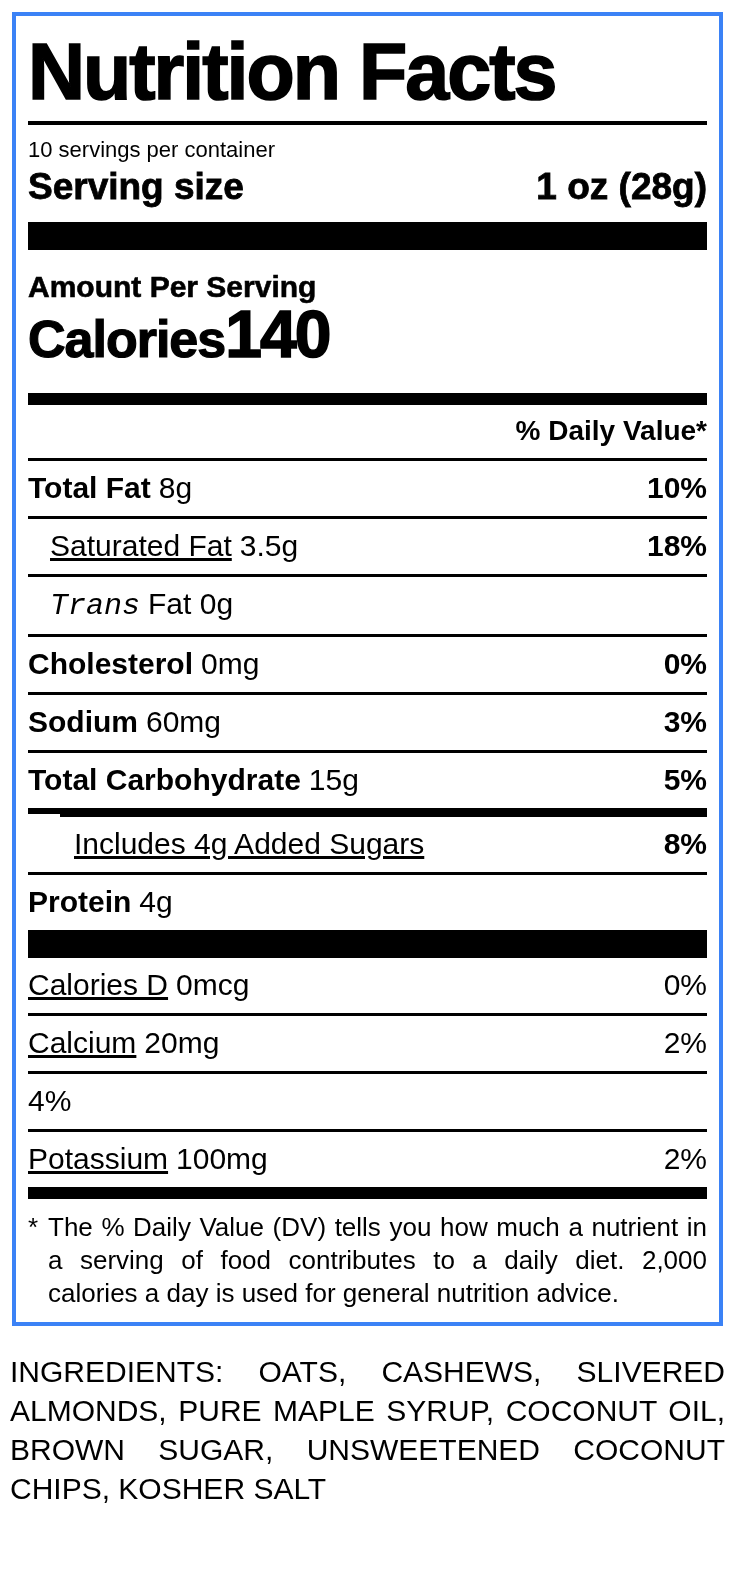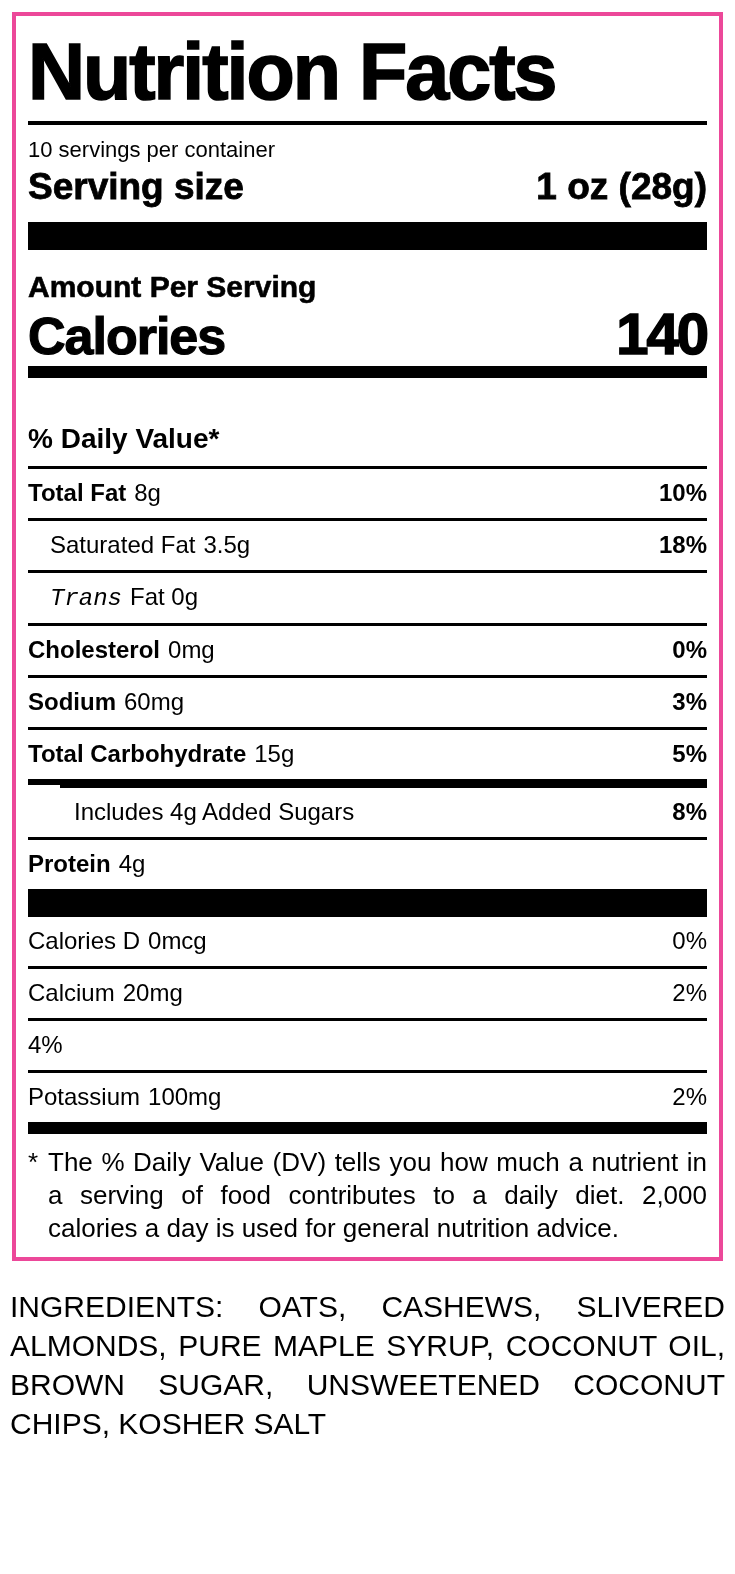--- a/index.html
+++ b/index.html
@@ -5,21 +5,21 @@
   * { margin:0; padding:0; box-sizing:border-box; }
   html,body { background:#fff; }
   body {
     width:735px; height:1574px; overflow:hidden;
     font-family:"Liberation Sans", sans-serif;
     color:#000;
     -webkit-font-smoothing:antialiased;
   }
   .label-box {
     margin:12px 12px 0 12px;
-    border:4px solid #ec4899;
+    border:4px solid #3b82f6;
     padding:16px 12px 12px 12px;
     background:#fff;
   }
   .title {
     font-size:79px; font-weight:bold; letter-spacing:-2px;
     line-height:1.0;
     -webkit-text-stroke:1.6px #000;
     padding-bottom:10px;
   }
   .rule-title { height:4px; background:#000; }
@@ -34,42 +34,41 @@
   .bar-thick { height:28px; background:#000; }
   .bar-med   { height:12px; background:#000; }
   .rule      { height:3px;  background:#000; }
   .rule-indent { height:3px; background:#000; margin-left:32px; }
   .mt14 { margin-top:14px; }
   .aps {
     font-size:30px; font-weight:bold; margin-top:20px;
     -webkit-text-stroke:0.6px #000;
   }
   .calories-row {
-    display:flex; justify-content:space-between; align-items:baseline;
-    margin-top:2px; padding-bottom:0;
+    display:flex; justify-content:flex-start; align-items:baseline;
+    margin-top:2px; padding-bottom:24px;
   }
   .calories-label {
     font-size:52px; font-weight:bold; letter-spacing:-1px;
     -webkit-text-stroke:1.2px #000;
   }
   .calories-value {
-    font-size:58px; font-weight:bold; line-height:0.85; letter-spacing:-2px;
+    font-size:66px; font-weight:bold; line-height:0.85; letter-spacing:-2px;
     -webkit-text-stroke:1.6px #000;
   }
   .dv-header {
-    font-size:28px; font-weight:bold;
+    text-align:right; font-size:28px; font-weight:bold;
     padding:10px 0 11px 0;
-    margin-top:35px;
   }
   .nrow {
     display:flex; justify-content:space-between; align-items:baseline;
-    font-size:24px; padding:10px 0 11px 0;
+    font-size:30px; padding:10px 0 11px 0;
   }
   .nrow .nm { font-weight:bold; }
-  .nrow .nm.reg { font-weight:normal; }
+  .nrow .nm.reg { font-weight:normal;text-decoration:underline; }
   .nrow .nm.it  { font-weight:normal; font-style:italic;font-family:Liberation Mono, monospace; }
   .nrow .amt { font-weight:normal; margin-left:8px; }
   .nrow .pct-b { font-weight:bold; }
   .nrow .pct-r { font-weight:normal; }
   .ind1 .left { padding-left:22px; }
   .ind2 .left { padding-left:46px; }
   .left { white-space:nowrap; }
   .footnote {
     position:relative; margin-top:12px; padding-left:20px;
     font-size:26px; line-height:33px; text-align:justify;

